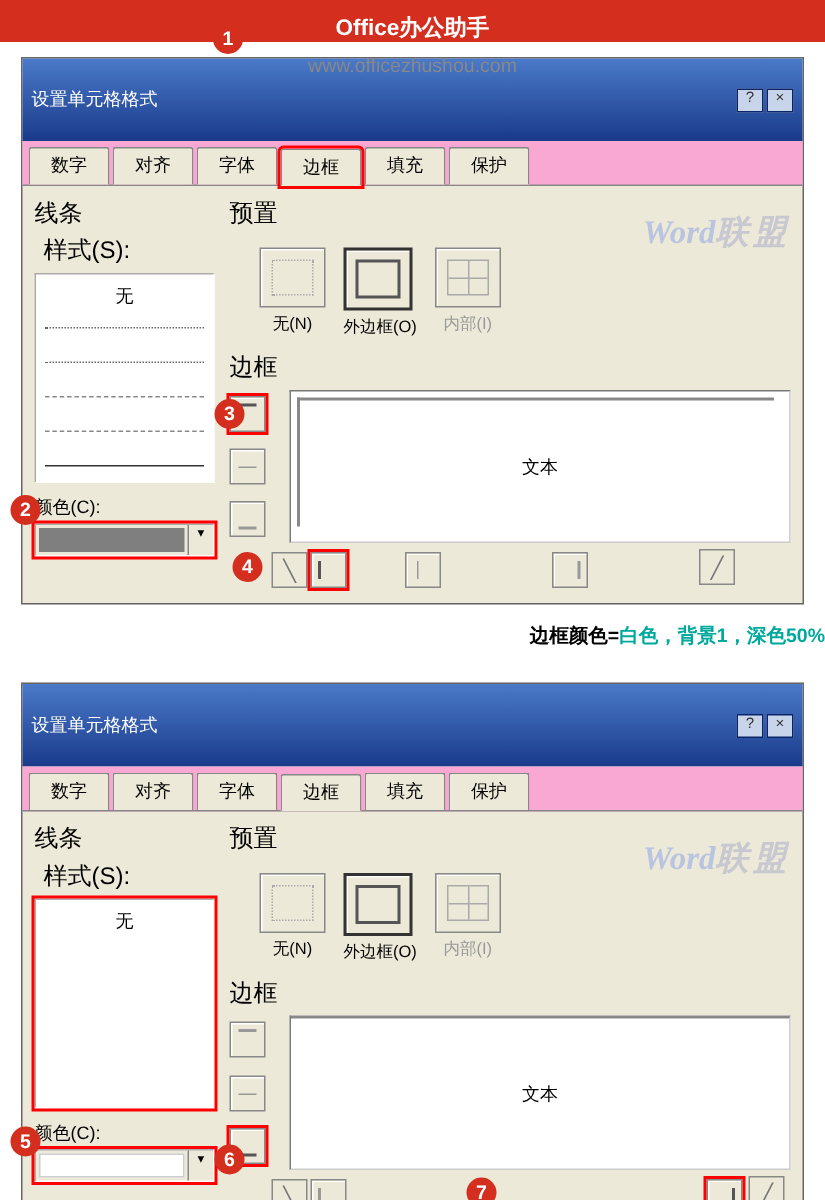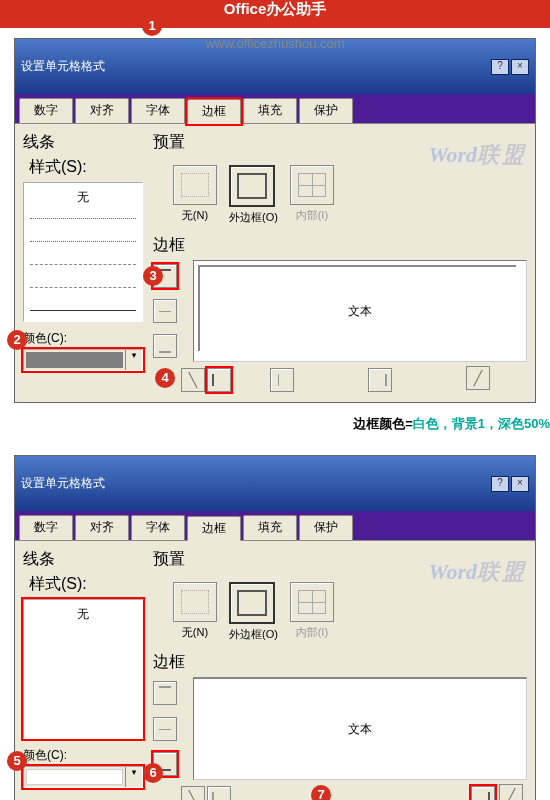--- a/index.html
+++ b/index.html
@@ -1,23 +1,23 @@
 <!DOCTYPE html>
 <html><head>
 <meta charset="utf-8">
 <style>
 body{margin:0;background:#fff;font-family:"Microsoft YaHei",SimSun,Arial,sans-serif;font-size:12px;width:550px}
-.top-banner{background:#d42e1f;height:28px;display:flex;align-items:flex-start;justify-content:center;position:relative}
+.top-banner{background:#d42e1f;height:28px;display:flex;align-items:flex-end;justify-content:center;position:relative}
 .top-banner-text{color:#fff;font-weight:bold;font-size:15px}
 .url-text{position:absolute;top:36px;left:0;right:0;text-align:center;color:#888;font-size:13px;z-index:5}
 .dialog{background:#ece9d8;border:1px solid #666;margin:6px 14px 0 14px;position:relative}
 .titlebar{background:linear-gradient(#4a7ac9,#1a3a8a);color:#fff;padding:19px 6px;font-size:12px;display:flex;justify-content:space-between;align-items:center}
 .title-btns{display:flex;gap:2px}
 .title-btn{width:16px;height:14px;background:#c8d4ea;border:1px solid #0a246a;font-size:10px;text-align:center;line-height:12px;color:#333}
-.tabs{display:flex;border-bottom:1px solid #888;padding:4px 16px 0 4px;background:#4c1d95}
+.tabs{display:flex;border-bottom:1px solid #888;padding:4px 16px 0 4px;background:#f9a8d4}
 .tab{padding:3px 14px;border:1px solid #888;border-bottom:none;background:#ece9d8;margin-right:2px;font-size:12px;cursor:pointer;border-radius:2px 2px 0 0}
 .tab.active{background:#ece9d8;position:relative;top:1px;border-bottom:1px solid #ece9d8}
 .tab.hl{outline:2px solid #f00}
 .body{padding:8px;display:flex;gap:10px;position:relative}
 .watermark{position:absolute;right:8px;top:16px;font-size:22px;font-style:italic;font-weight:bold;color:#d0d0d8;font-family:Georgia,serif;z-index:1}
 .watermark .zh{letter-spacing:3px}
 .col-left{width:120px}
 .grp-label{font-size:16px;margin-bottom:4px}
 .style-box{border:1px inset #fff;background:#fff;height:130px;padding:4px;overflow:hidden}
 .style-box.hl{outline:2px solid #f00}

